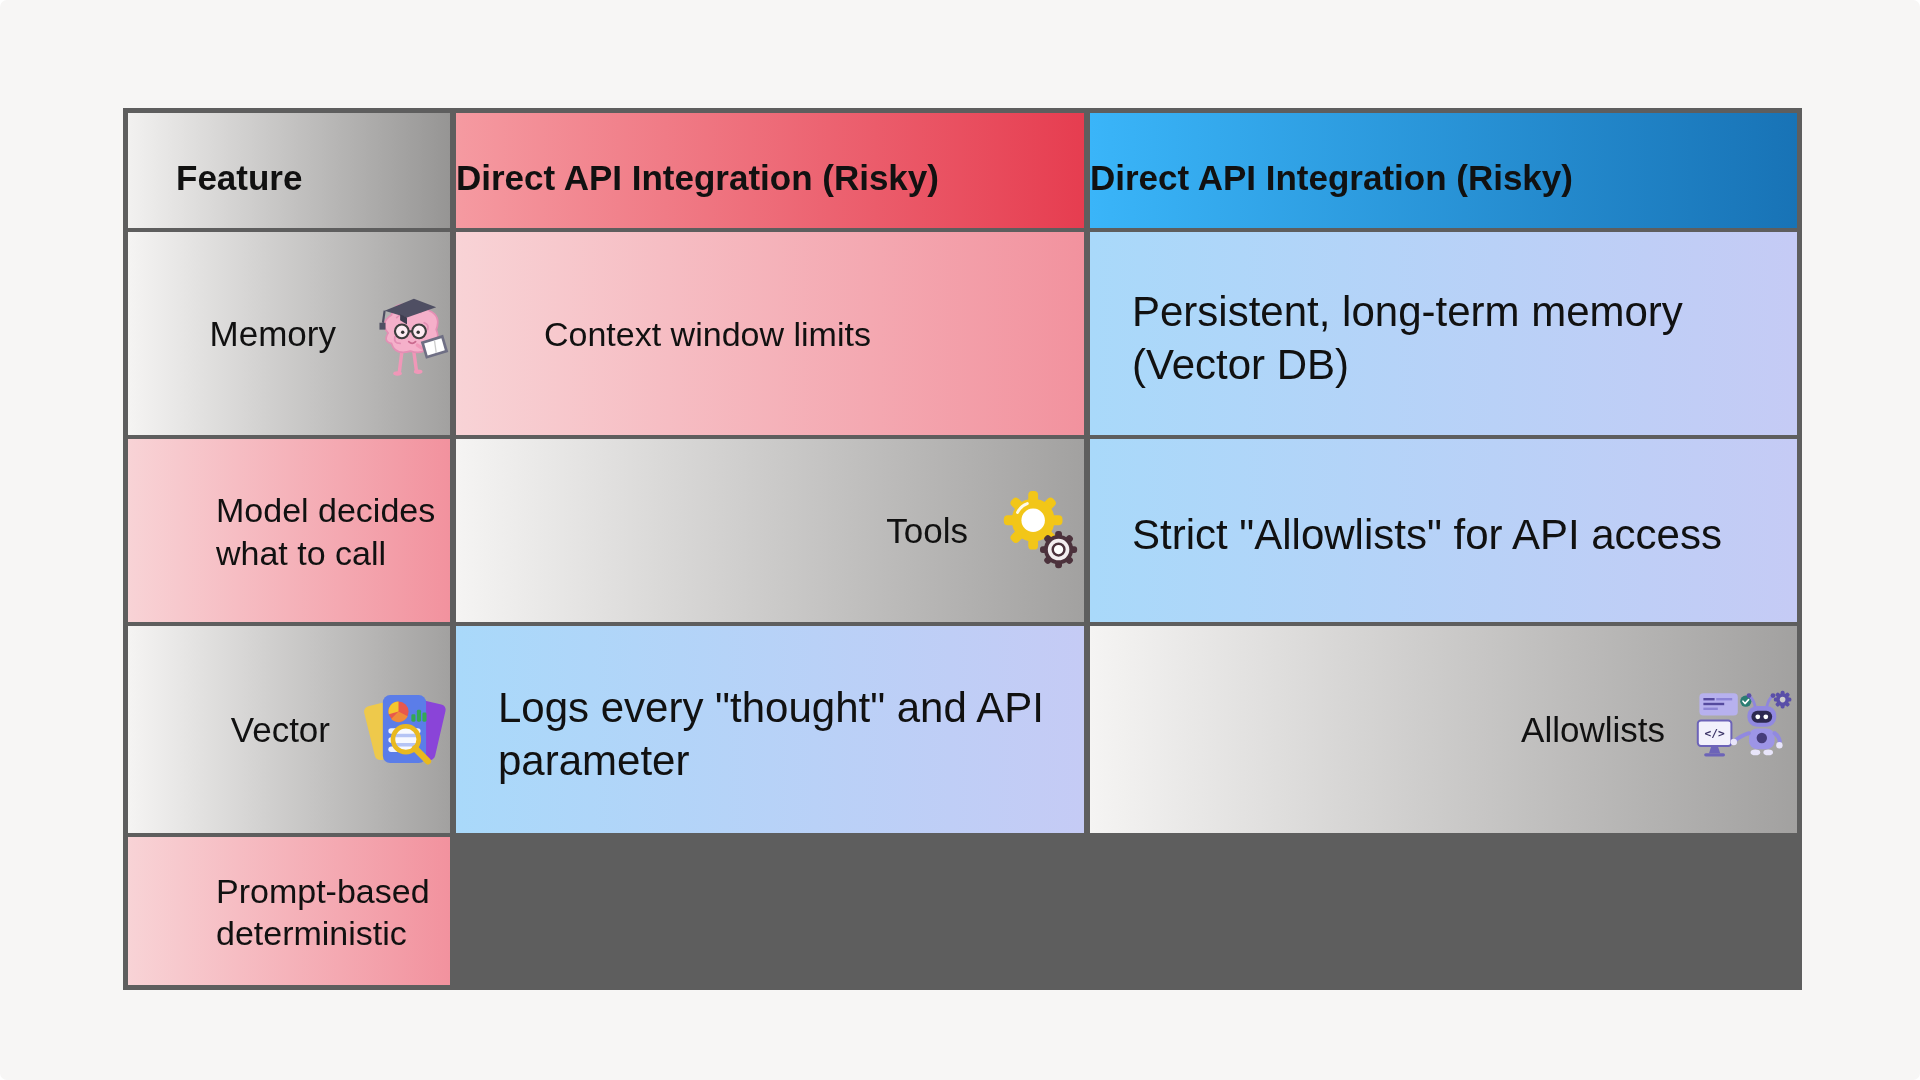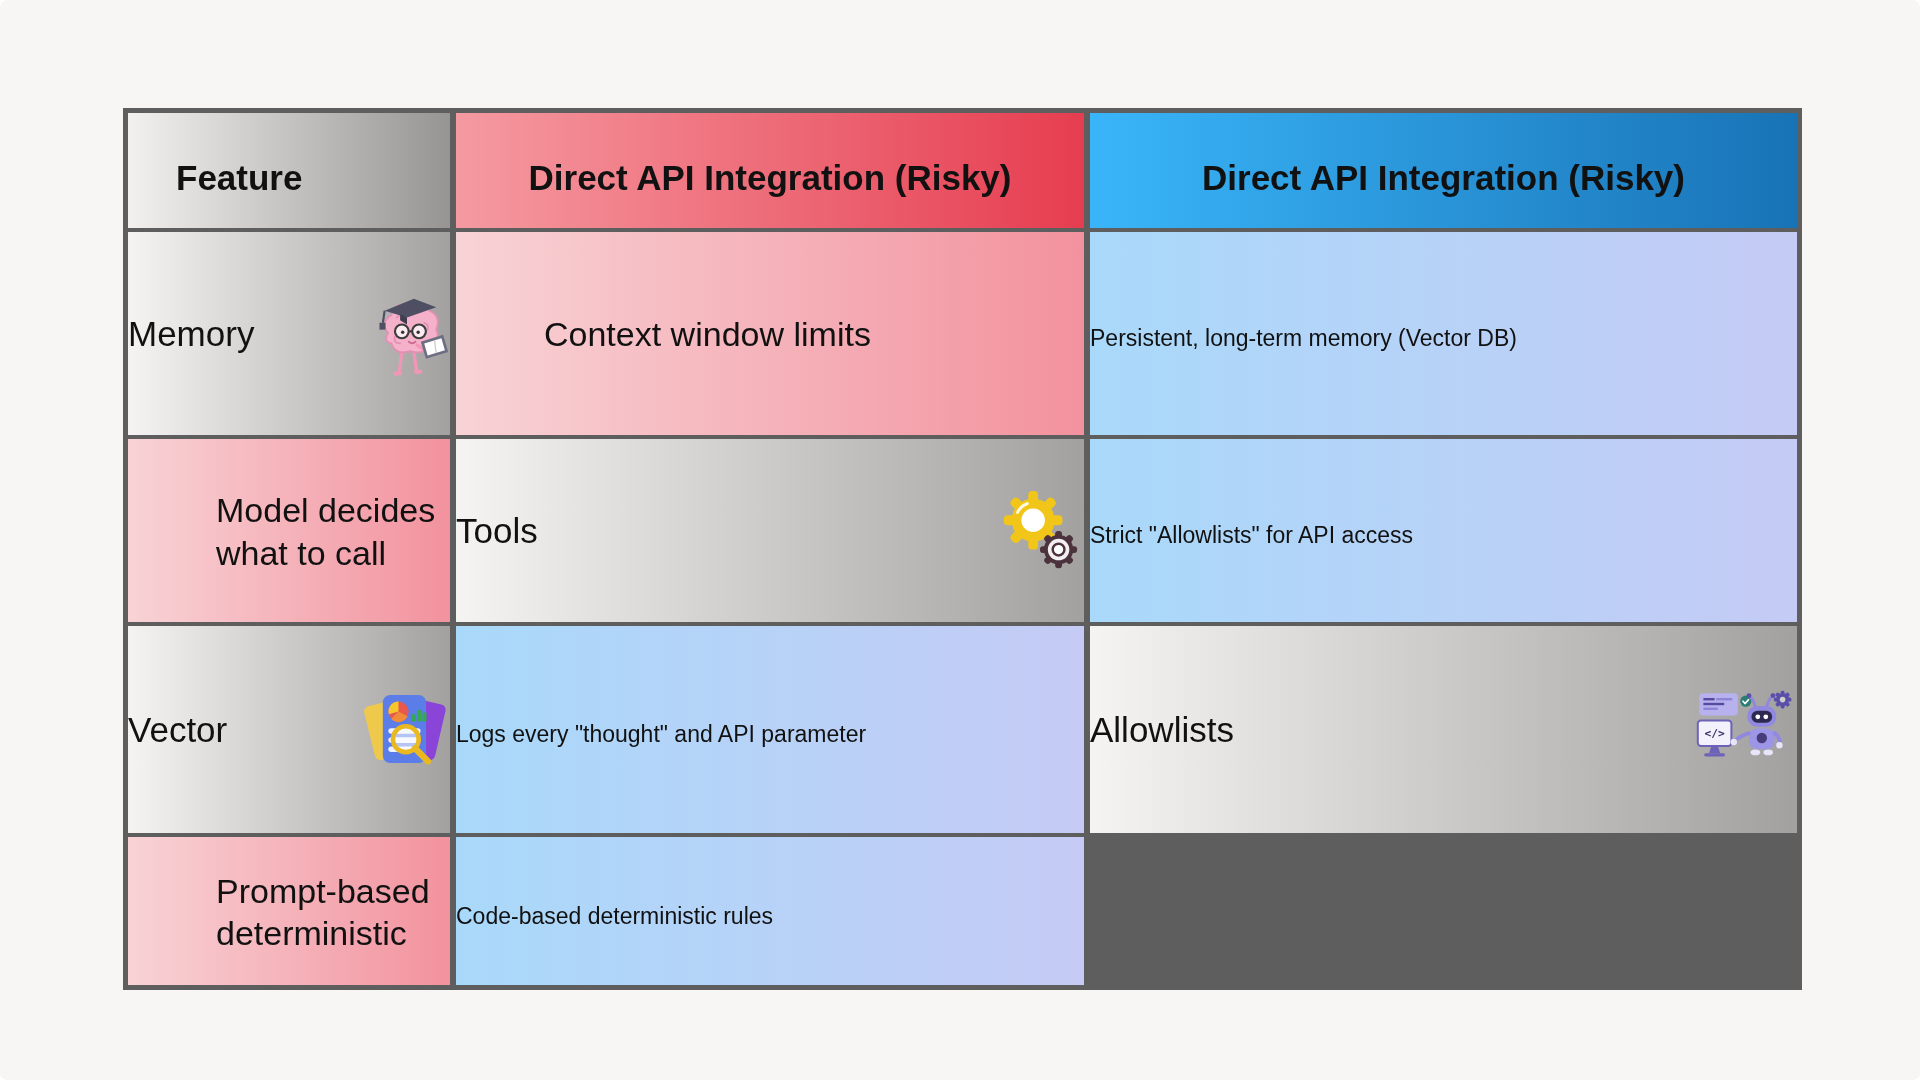--- a/index.html
+++ b/index.html
@@ -25,48 +25,48 @@
     background: var(--grid-line, #5e5e5e);
     border: 5px solid var(--grid-line, #5e5e5e);
   }
   .cell {
     display: flex;
     align-items: center;
     box-sizing: border-box;
     line-height: 1.25;
   }
   .hdr {
-    justify-content: center;
     font-weight: 800;
     font-size: 35px;
     padding-top: 14px;
   }
   .hdr-feature {
     background: linear-gradient(90deg, var(--feature-header-from), var(--feature-header-to));
     justify-content: flex-start;
     padding-left: 48px;
   }
   .hdr-risky { background: linear-gradient(90deg, var(--risky-header-from), var(--risky-header-to)); }
   .hdr-safe  { background: linear-gradient(90deg, var(--safe-header-from), var(--safe-header-to)); }
   .feature-cell {
     background: linear-gradient(90deg, var(--feature-cell-from), var(--feature-cell-to));
-    justify-content: space-between;
+    justify-content: flex-end;
     gap: 28px;
     font-size: 35px;
   }
   .risky-cell {
     background: linear-gradient(90deg, var(--risky-cell-from), var(--risky-cell-to));
     padding-left: 88px;
     padding-top: 2px;
     font-size: 34px;
   }
   .safe-cell {
     background: linear-gradient(90deg, var(--safe-cell-from), var(--safe-cell-to));
+    padding-left: 42px;
     padding-top: 10px;
-    font-size: 23px;
+    font-size: 42px;
   }
   .feature-icon { display: flex; align-items: center; }
 </style>
 </head>
 <body>
 
 <div class="page">
   <div class="table">
 
     <div class="cell hdr hdr-feature">
@@ -201,16 +201,15 @@
           <rect x="70" y="48" width="32" height="26" rx="10" fill="#9d95e6"></rect>
           <circle cx="86" cy="60" r="6.5" fill="#463d7a"></circle>
           <path d="M70 54 Q58 58 52 64" stroke="#9189e0" stroke-width="5" fill="none" stroke-linecap="round"></path>
           <circle cx="51" cy="65" r="4" fill="#e8e5fa"></circle>
           <path d="M102 54 Q110 60 108 68" stroke="#9189e0" stroke-width="5" fill="none" stroke-linecap="round"></path>
           <circle cx="108" cy="69" r="4" fill="#e8e5fa"></circle>
         </svg>
       </span>
     </div>
     <div class="cell risky-cell">Prompt-based deterministic</div>
-    <div class="cell safe-cell">Code-based deterministic rules</div>
 
   </div>
 </div>
 
 </body></html>

